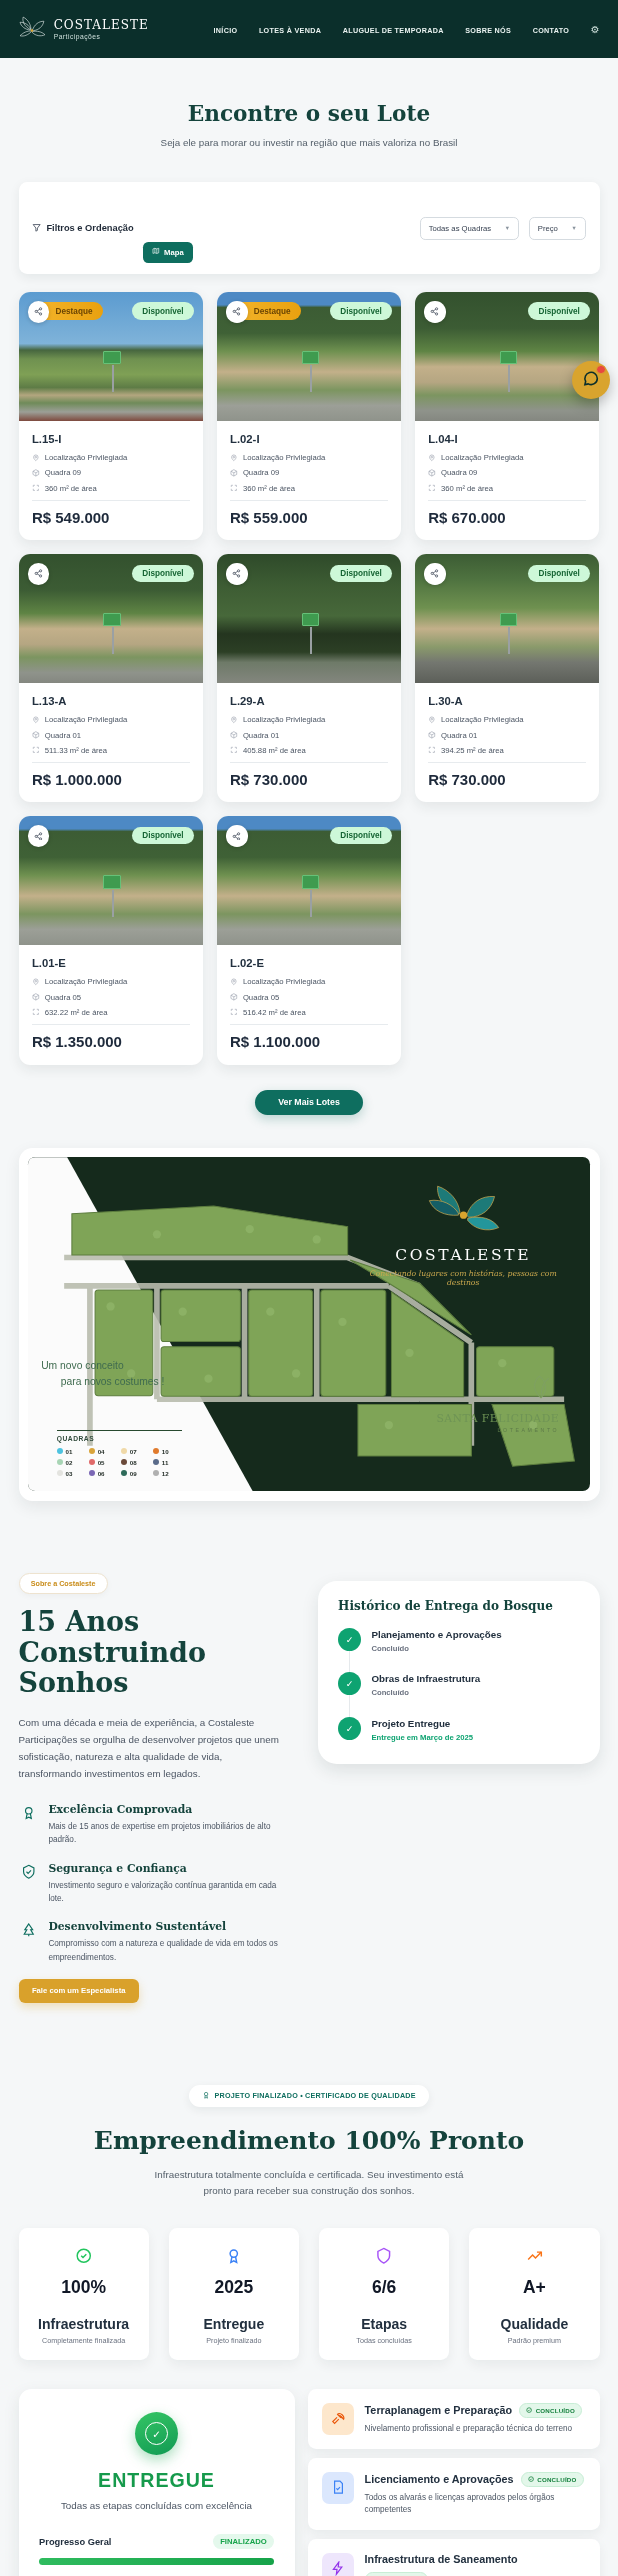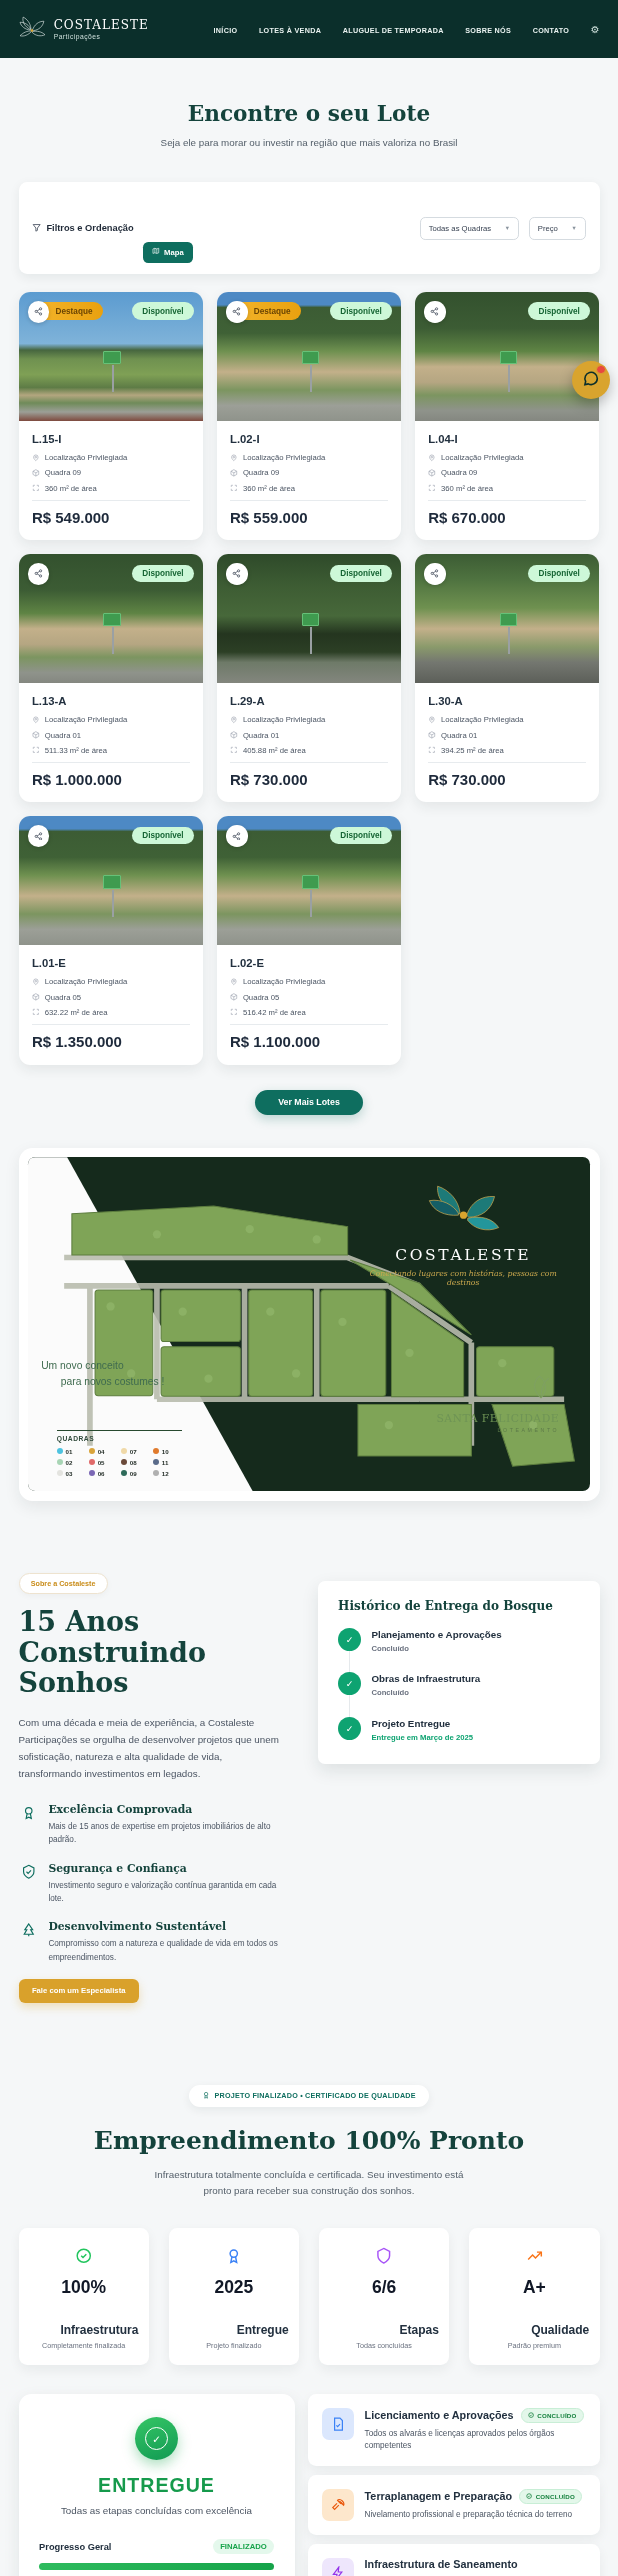--- a/index.html
+++ b/index.html
@@ -76,42 +76,42 @@
   
   .about { display:grid; grid-template-columns:268px 1fr; gap:31px; padding:31px 0 36px; }
   .badge-pill { display:inline-block; background:#fff; border:0.5px solid #eee3cf; color:#c98d1b; font-weight:700; font-size:7.2px; padding:5.2px 11.3px; border-radius:515px; box-shadow:0 2.1px 6.2px rgba(0,0,0,.04); }
   .about h2 { font-family:"DejaVu Serif",serif; font-size:27px; line-height:1.12; color:#14433c; margin:13.4px 0 15.5px; max-width:216px; }
   .about-p { font-size:9.8px; line-height:1.75; color:#4b5563; margin-bottom:20.6px; }
   .feature { display:flex; gap:9.3px; margin-bottom:15.5px; }
   .f-icon { flex:none; width:20.6px; display:flex; justify-content:center; padding-top:2.1px; }
   .feature h4 { font-family:"DejaVu Serif",serif; font-size:10.8px; color:#14433c; margin-bottom:4.1px; }
   .feature p { font-size:8.2px; color:#4b5563; line-height:1.6; }
   .btn-gold { background:#d9a12b; color:#fff; font-weight:800; font-size:7.7px; border:none; border-radius:6.2px; padding:7.2px 13.4px; cursor:pointer; box-shadow:0 4.1px 9.3px rgba(217,161,43,.3); }
-  .history-card { background:#fff; border-radius:7px; box-shadow:0 6.2px 17.5px rgba(20,40,38,.1); padding:18.5px 20.6px; height:fit-content; margin-top:8.2px; }
+  .history-card { background:#fff; border-radius:19px; box-shadow:0 6.2px 17.5px rgba(20,40,38,.1); padding:18.5px 20.6px; height:fit-content; margin-top:8.2px; }
   .history-card h3 { font-family:"DejaVu Serif",serif; font-size:12px; color:#14433c; margin-bottom:14.4px; }
   .h-item { position:relative; display:flex; gap:10.3px; padding-bottom:19.6px; }
   .h-item:last-child { padding-bottom:3.1px; }
   .h-item::before { content:""; position:absolute; left:10.8px; top:23px; bottom:0; width:1px; background:#e5e9ec; }
   .h-item:last-child::before { display:none; }
   .h-check { flex:none; width:23px; height:23px; border-radius:50%; background:#0ea371; color:#fff; font-size:9.3px; font-weight:700; display:flex; align-items:center; justify-content:center; z-index:1; }
   .h-item h5 { font-size:9.8px; font-weight:800; color:#22303f; margin:1px 0 4.1px; }
   .h-status { font-size:7.7px; font-weight:700; color:#6b7280; }
   .h-status.green { color:#0ea371; }
 
   
   .ready { background-image:radial-gradient(#e3ece8 0.5px,transparent 0.5px); background-size:15.5px 15.5px; padding:46px 0 46px; }
   .ready-head { text-align:center; }
   .ready-badge { display:inline-flex; align-items:center; gap:4.1px; background:#fff; border-radius:515px; padding:6.2px 13.4px; color:#0e6e5f; font-weight:800; font-size:7.2px; letter-spacing:0.2px; box-shadow:0 3.1px 9.3px rgba(20,40,38,.07); }
   .ready h2 { font-family:"DejaVu Serif",serif; font-size:25px; color:#14433c; margin:18.5px 0 12.4px; }
   .ready-sub { font-size:9.8px; color:#55606b; line-height:1.6; max-width:330px; margin:0 auto; }
   .stats { display:grid; grid-template-columns:repeat(4,1fr); gap:20px; margin:30px 0 29px; }
   .stat { background:#fff; border-radius:8.2px; box-shadow:0 4.1px 11.3px rgba(20,40,38,.06); padding:17.5px 10.3px 15.5px; text-align:center; }
   .stat .ic { height:20.6px; display:flex; align-items:center; justify-content:center; margin-bottom:10.3px; }
   .stat .val { font-size:17.5px; font-weight:800; color:#111827; }
-  .stat .lab { font-size:12px; font-weight:800; color:#22303f; margin-top:25px;text-align:right; }
+  .stat .lab { font-size:14px; font-weight:800; color:#22303f; margin-top:18px; }
   .stat .sub { font-size:7.2px; color:#6b7280; margin-top:4.1px; }
   .ready-main { display:grid; grid-template-columns:276px 1fr; gap:13.4px; align-items:start; }
   .delivered { background:#fff; border-radius:12.4px; box-shadow:0 6.2px 17.5px rgba(20,40,38,.09); padding:23px 20.6px; text-align:center; }
   .big-check { width:43px; height:43px; margin:0 auto; border-radius:50%; background:linear-gradient(160deg,#35c565,#119a53); display:flex; align-items:center; justify-content:center; box-shadow:0 5.2px 12.4px rgba(23,163,74,.35); }
   .big-check .ring { width:23px; height:23px; border:1.5px solid #fff; border-radius:50%; color:#fff; font-size:10.3px; font-weight:800; display:flex; align-items:center; justify-content:center; }
   .delivered h3 { font-size:19.6px; font-weight:800; letter-spacing:1px; color:#169a4c; margin:13.4px 0 8.2px; }
   .delivered .dsub { font-size:9.8px; color:#4b5563; }
   .prog-row { display:flex; justify-content:space-between; align-items:center; margin:23px 0 9.3px; }
   .prog-row .pl { font-weight:800; font-size:9.3px; color:#22303f; }
   .prog-row .ps { background:#e4f8ec; color:#16a34a; font-weight:800; font-size:7.7px; padding:3.1px 7.2px; border-radius:515px; }
@@ -798,20 +798,41 @@
           <div class="pbar"></div>
           <div class="callout">
             <div class="info-ic">!</div>
             <h4>Pronto para Construir!</h4>
 
           </div>
         </div>
 
         <div>
           <div class="check-item">
+            <span class="ci-icon ci-orange">
+                <svg width="14.4" height="14.4" viewBox="0 0 24 24" fill="none" stroke="#ea580c" stroke-width="2">
+                  <path d="m14 5 5 5M10 9l-7 7 3 3 7-7"></path>
+                  <path d="M12 3c2-1 5 0 7 2s3 5 2 7l-4-4-1 1-5-5 1-1z"></path>
+                </svg>
+              </span>
+            <div>
+              <div class="ci-head">
+                  <h4>Terraplanagem e Preparação</h4>
+                <span class="ci-badge">
+                    <svg width="6.2" height="6.2" viewBox="0 0 24 24" fill="none" stroke="#15803d" stroke-width="3">
+                      <circle cx="12" cy="12" r="9"></circle>
+                      <path d="m8.5 12 2.5 2.5 4.5-4.5"></path>
+                    </svg>
+                    <span>CONCLUÍDO</span>
+                  </span>
+              </div>
+              <p class="ci-desc">Nivelamento profissional e preparação técnica do terreno</p>
+            </div>
+          </div>
+          <div class="check-item">
             <span class="ci-icon ci-blue">
                 <svg width="14.4" height="14.4" viewBox="0 0 24 24" fill="none" stroke="#3b82f6" stroke-width="2">
                   <path d="M6 2h9l4 4v16H6z"></path>
                   <path d="m9 14 2 2 4-4"></path>
                 </svg>
               </span>
             <div>
               <div class="ci-head">
                   <h4>Licenciamento e Aprovações</h4>
                 <span class="ci-badge">
@@ -819,41 +840,20 @@
                       <circle cx="12" cy="12" r="9"></circle>
                       <path d="m8.5 12 2.5 2.5 4.5-4.5"></path>
                     </svg>
                     <span>CONCLUÍDO</span>
                   </span>
               </div>
               <p class="ci-desc">Todos os alvarás e licenças aprovados pelos órgãos competentes</p>
             </div>
           </div>
           <div class="check-item">
-            <span class="ci-icon ci-orange">
-                <svg width="14.4" height="14.4" viewBox="0 0 24 24" fill="none" stroke="#ea580c" stroke-width="2">
-                  <path d="m14 5 5 5M10 9l-7 7 3 3 7-7"></path>
-                  <path d="M12 3c2-1 5 0 7 2s3 5 2 7l-4-4-1 1-5-5 1-1z"></path>
-                </svg>
-              </span>
-            <div>
-              <div class="ci-head">
-                  <h4>Terraplanagem e Preparação</h4>
-                <span class="ci-badge">
-                    <svg width="6.2" height="6.2" viewBox="0 0 24 24" fill="none" stroke="#15803d" stroke-width="3">
-                      <circle cx="12" cy="12" r="9"></circle>
-                      <path d="m8.5 12 2.5 2.5 4.5-4.5"></path>
-                    </svg>
-                    <span>CONCLUÍDO</span>
-                  </span>
-              </div>
-              <p class="ci-desc">Nivelamento profissional e preparação técnica do terreno</p>
-            </div>
-          </div>
-          <div class="check-item">
             <span class="ci-icon ci-purple">
                 <svg width="14.4" height="14.4" viewBox="0 0 24 24" fill="none" stroke="#9333ea" stroke-width="2">
                   <path d="M13 2 4 14h6l-1 8 9-12h-6z"></path>
                 </svg>
               </span>
             <div>
               <div class="ci-head">
                   <h4>Infraestrutura de Saneamento</h4>
                 <span class="ci-badge">
                     <svg width="6.2" height="6.2" viewBox="0 0 24 24" fill="none" stroke="#15803d" stroke-width="3">

